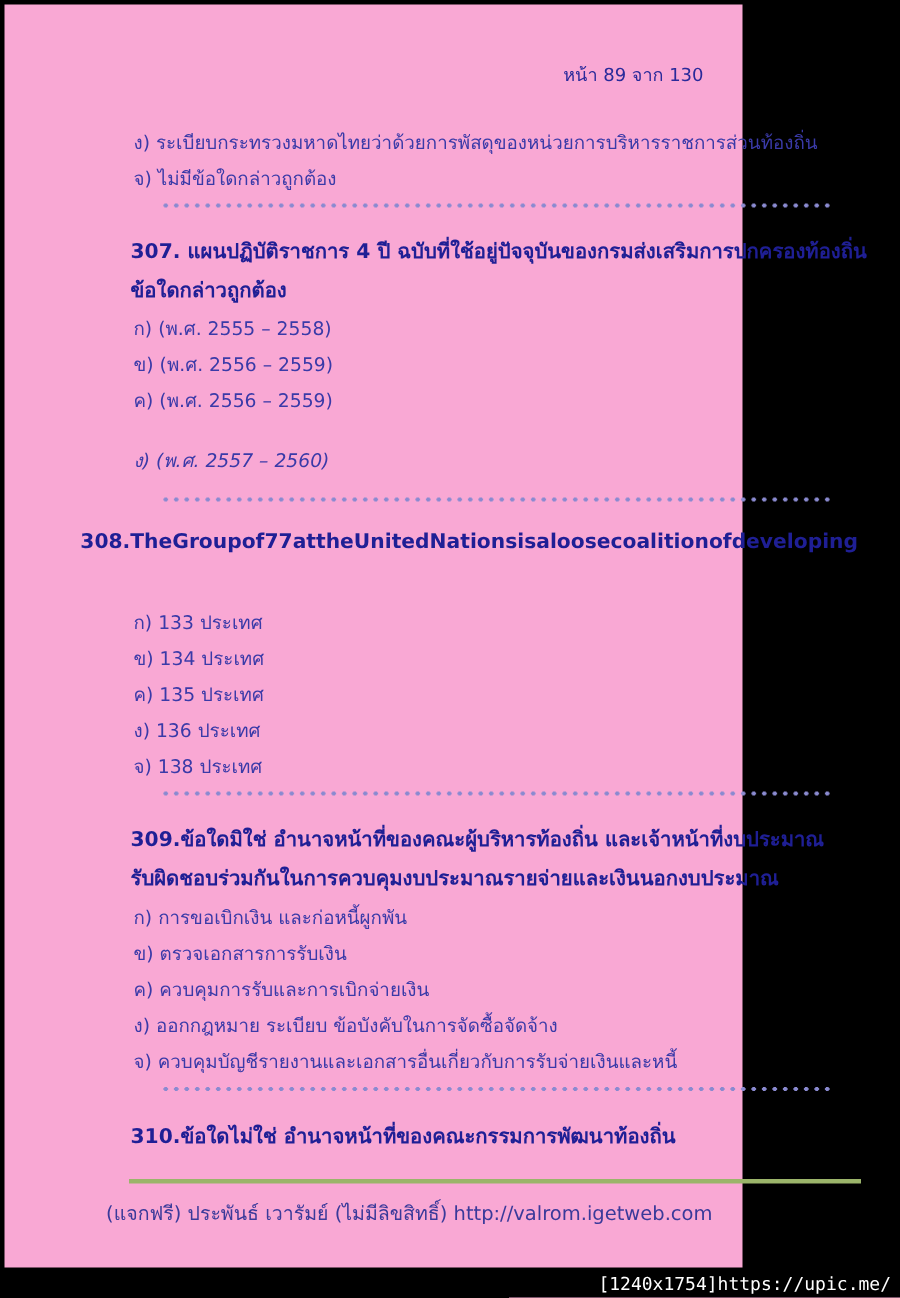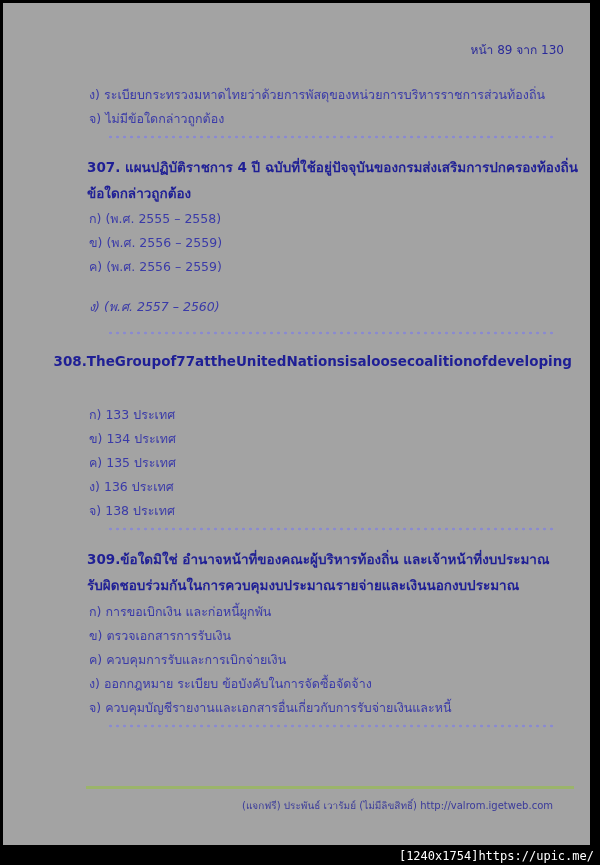--- a/index.html
+++ b/index.html
@@ -1,35 +1,35 @@
 <!DOCTYPE html>
 <html><head>
 <meta charset="utf-8">
 <style>
   html, body { margin: 0; padding: 0; }
   body {
     width: 600px; height: 865px; background: #000; position: relative; overflow: hidden;
     font-family: "DejaVu Sans", "Liberation Sans", sans-serif;
   }
   .page {
-    position: absolute; left: 3px; top: 3px; width: 587px; height: 842px;
-    background: #a3a3a3;
+    position: absolute; left: 3px; top: 3px; width: 492px; height: 842px;
+    background: #f9a8d4;
   }
   .abs { position: absolute; white-space: nowrap; }
   .page-num { right: 26px; top: 37px; font-size: 12px; color: #2a2a9a; }
   .opt { font-size: 12.5px; color: #3a3aa8; left: 86px; }
   .q { font-size: 13.5px; color: #1f1f95; font-weight: bold; left: 84px; }
   .stars {
     left: 104px; width: 447px; height: 4px;
     background-image: radial-gradient(circle, #8a8ad0 1.3px, transparent 1.6px);
     background-size: 7px 4px; background-repeat: repeat-x;
   }
   .justify { width: 485px; display: flex; justify-content: flex-end; }
   .footer-line { left: 83px; top: 783px; width: 488px; height: 3px; background: #9bb46a; }
-  .footer-text { right: 37px; top: 795px; font-size: 10px; color: #3a3a9a; }
+  .footer-text { right: 20px; top: 795px; font-size: 13px; color: #3a3a9a; }
   .caption {
     position: absolute; right: 6px; bottom: 2px; color: #fff; font-size: 12px;
     font-family: "DejaVu Sans Mono", monospace;
   }
 </style>
 </head>
 <body>
 
 <div class="page">
   <div class="abs page-num">หน้า 89 จาก 130</div>
@@ -71,18 +71,19 @@
 
   <div class="abs q" style="top:545px;">309.ข้อใดมิใช่ อำนาจหน้าที่ของคณะผู้บริหารท้องถิ่น และเจ้าหน้าที่งบประมาณ</div>
   <div class="abs q" style="top:571px;">รับผิดชอบร่วมกันในการควบคุมงบประมาณรายจ่ายและเงินนอกงบประมาณ</div>
   <div class="abs opt" style="top:599px;text-align:right;">ก)  การขอเบิกเงิน และก่อหนี้ผูกพัน</div>
   <div class="abs opt" style="top:623px;text-align:center;">ข)  ตรวจเอกสารการรับเงิน</div>
   <div class="abs opt" style="top:647px;">ค)  ควบคุมการรับและการเบิกจ่ายเงิน</div>
   <div class="abs opt" style="top:671px;">ง)  ออกกฎหมาย ระเบียบ ข้อบังคับในการจัดซื้อจัดจ้าง</div>
   <div class="abs opt" style="top:695px;">จ)  ควบคุมบัญชีรายงานและเอกสารอื่นเกี่ยวกับการรับจ่ายเงินและหนี้</div>
   <div class="abs stars" style="top:721px;"></div>
 
+  <div class="abs q" style="top:743px;">310.ข้อใดไม่ใช่ อำนาจหน้าที่ของคณะกรรมการพัฒนาท้องถิ่น</div>
 
   <div class="abs footer-line"></div>
   <div class="abs footer-text">(แจกฟรี) ประพันธ์ เวารัมย์ (ไม่มีลิขสิทธิ์)  http://valrom.igetweb.com</div>
 </div>
 
 <div class="caption">[1240x1754]https://upic.me/</div>
 
 </body></html>

